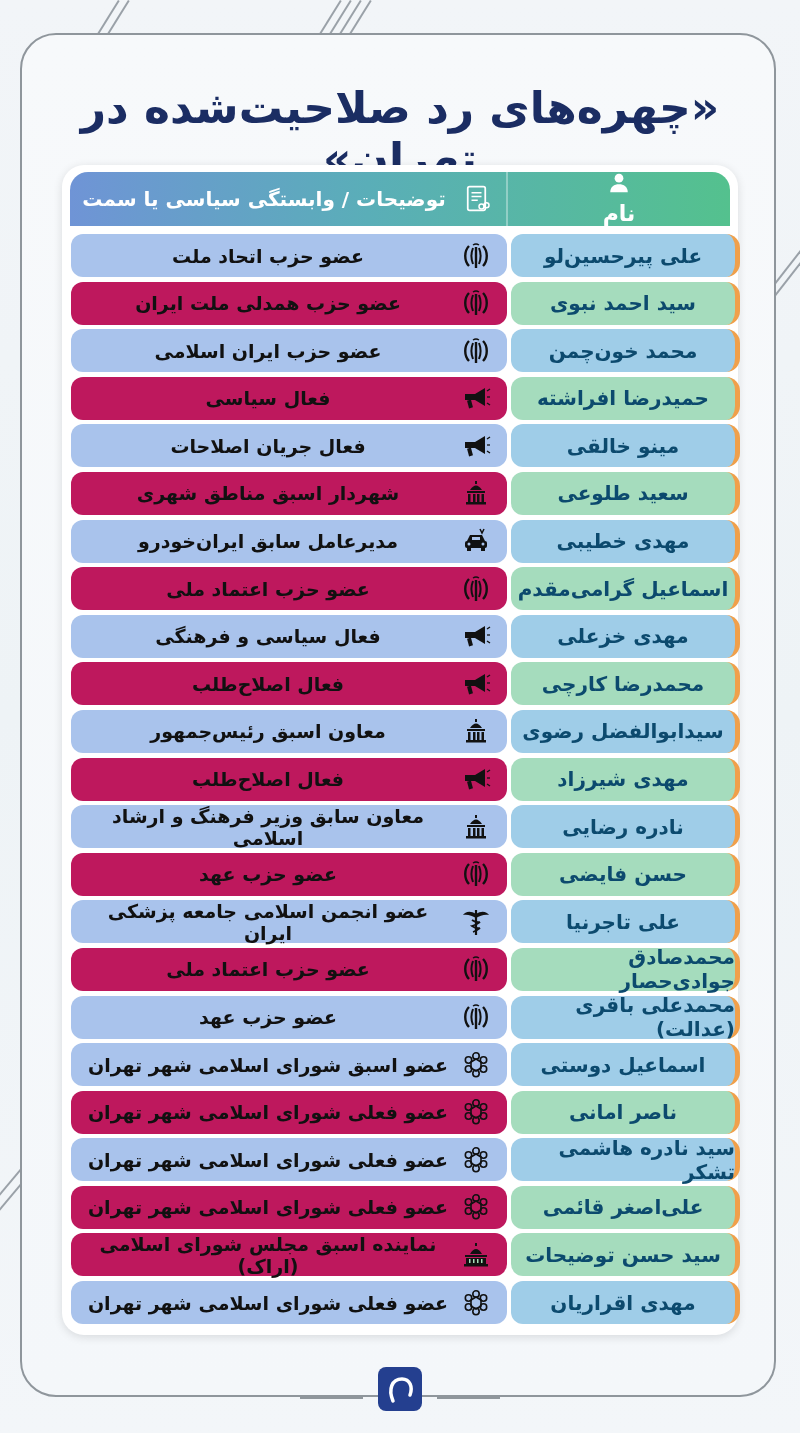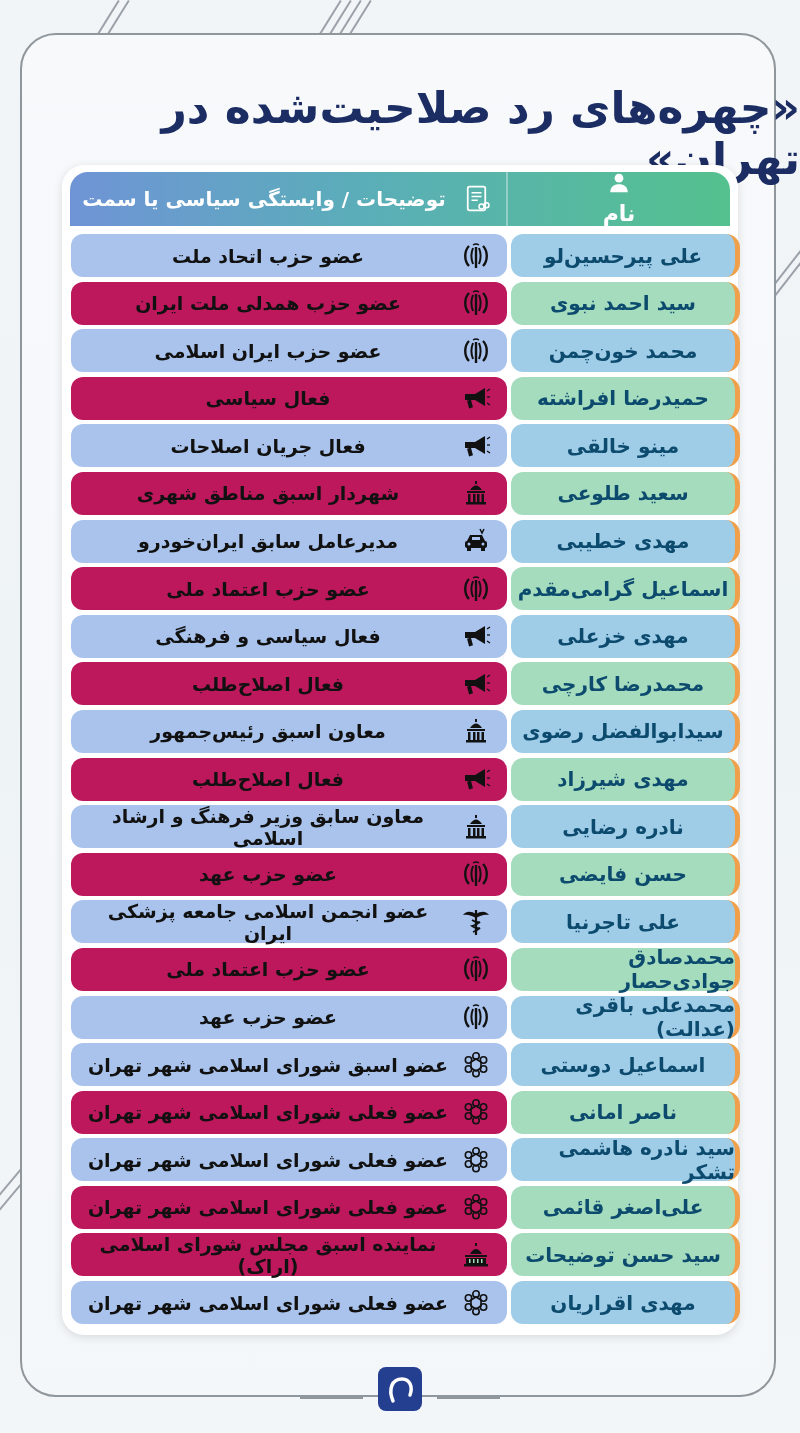--- a/index.html
+++ b/index.html
@@ -2,21 +2,21 @@
 <html><head>
 <meta charset="utf-8">
 <style>
   html,body{margin:0;padding:0;}
   body{width:800px;height:1433px;position:relative;overflow:hidden;
     background:linear-gradient(180deg,#f2f5f8 0%,#eef3f6 50%,#f3f6f9 100%);
     font-family:"DejaVu Sans",sans-serif;}
   .deco{position:absolute;background:#9aa1a8;width:2px;transform-origin:top left;}
   .frame{position:absolute;left:20px;top:33px;width:752px;height:1360px;
     border:2px solid #8f969c;border-radius:36px;background:linear-gradient(180deg,#f7f9fb,#f4f7fa);}
-  .title{position:absolute;left:0;width:800px;top:82px;text-align:right;
+  .title{position:absolute;left:0;width:800px;top:82px;text-align:center;
     font-size:44px;font-weight:bold;color:#1b2d63;direction:rtl;letter-spacing:-1px;}
   .panel{position:absolute;left:62px;top:165px;width:676px;height:1170px;background:#fff;
     border-radius:22px;box-shadow:0 2px 10px rgba(0,0,0,0.12);}
   .header{position:absolute;left:70px;top:172px;width:660px;height:54px;border-radius:18px 18px 0 0;
     background:linear-gradient(90deg,#6f94d6 0%,#5aaeb8 45%,#54c18e 100%);display:flex;direction:rtl;}
   .h-name{width:222px;display:flex;align-items:center;justify-content:center;gap:8px;color:#fff;font-weight:bold;font-size:22px;
     border-left:2px solid rgba(255,255,255,0.35);flex-direction:column;}
   .h-desc{flex:1;display:flex;align-items:center;justify-content:center;gap:18px;color:#fff;font-weight:bold;font-size:20px;}
   .rows{position:absolute;left:70px;top:234px;width:670px;direction:rtl;}
   .row{display:flex;height:43px;margin-bottom:4.6px;position:relative;}

